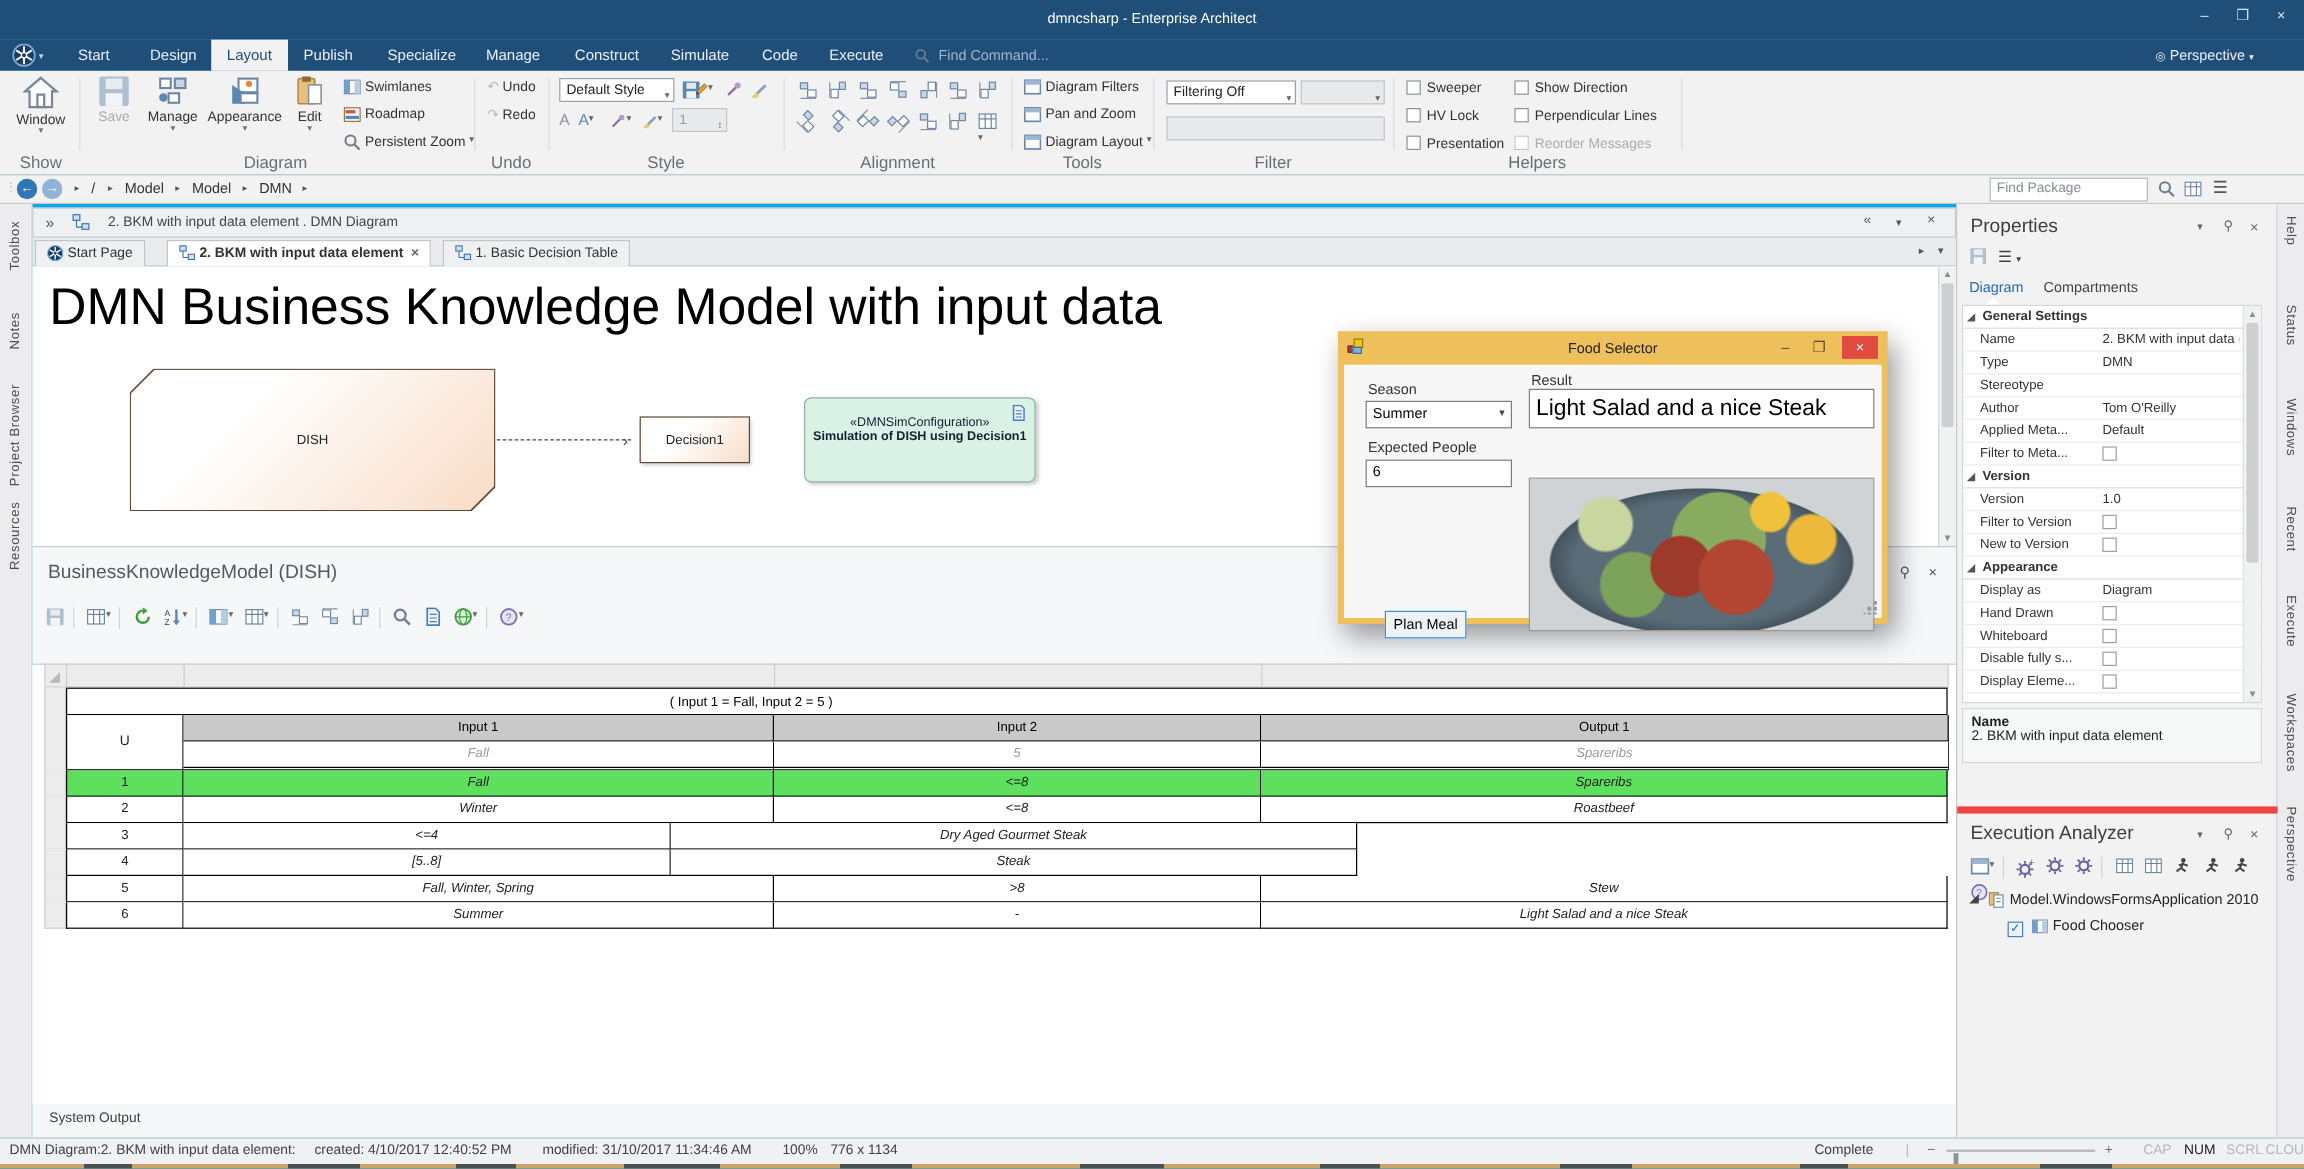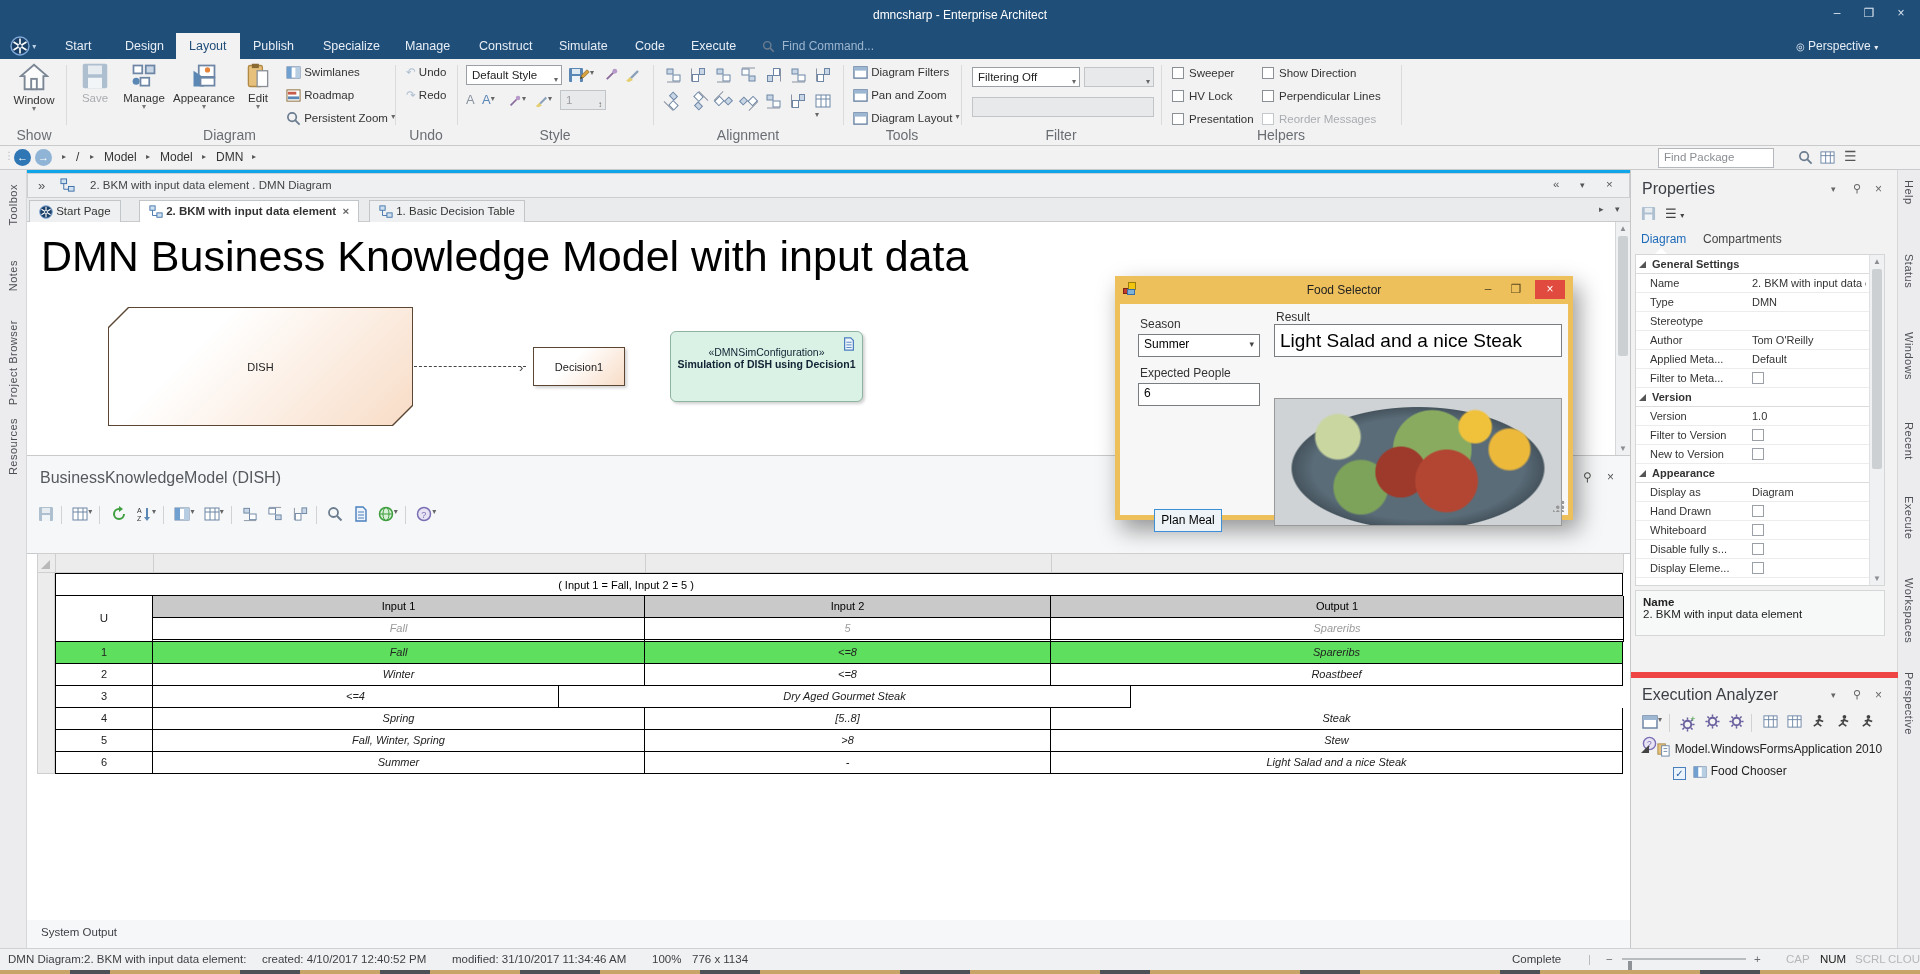--- a/index.html
+++ b/index.html
@@ -30,21 +30,21 @@
   .combo.disabled{background:#e8e9ea;color:#9a9da0;border-color:#c2c5c8;}
   .cbx{display:inline-block;width:12px;height:12px;border:1px solid #8b9096;background:#fff;vertical-align:-2px;margin-right:5px;}
   .chkrow{position:absolute;font-size:11.5px;color:#333;white-space:nowrap;}
   .chkrow.disabled{color:#a9acb0;}
   .alico{position:absolute;width:17px;height:16px;}
   
   .navbar{left:0;top:146px;width:1920px;height:24px;background:#f2f2f3;border-bottom:1px solid #c8cacc;}
   .navcirc{position:absolute;top:3px;width:17px;height:17px;border-radius:50%;color:#fff;text-align:center;line-height:16px;font-size:11px;}
   .crumb{position:absolute;top:4px;font-size:12px;color:#333;}
   .carr{position:absolute;top:6px;font-size:8px;color:#555;}
-  .findpkg{position:absolute;left:1658px;top:2px;width:116px;height:20px;background:#fff;border:1px solid #b4b8bc;
+  .findpkg{position:absolute;left:1658px;top:2px;width:132px;height:20px;background:#fff;border:1px solid #b4b8bc;
            font-size:11.5px;color:#8a8e93;padding:2px 5px;}
   
   .rail{background:#ececee;}
   .railitem{position:absolute;writing-mode:vertical-rl;font-size:11px;color:#4c4f54;letter-spacing:.5px;}
   .railitem.left{transform:rotate(180deg);}
   
   .caption{left:27px;top:173px;width:1603px;height:25px;background:#eef0f2;border:1px solid #ccced1;font-size:11.5px;color:#444;}
   .tabstrip{left:27px;top:198px;width:1603px;height:24px;background:#e9ebed;border-bottom:1px solid #c8cacc;}
   .dtab{position:absolute;top:2px;height:22px;line-height:20px;padding:0 9px;font-size:11.5px;color:#333;
         border:1px solid #c3c6c9;border-bottom:none;background:#eef0f1;}
@@ -692,21 +692,20 @@
         <div class="dcell val" style="width:406px">&lt;=8</div>
         <div class="dcell val" style="width:572px">Roastbeef</div>
       </div>
       <div class="drow" style="top:133px">
         <div class="dcell num" style="width:98px">3</div>
         <div class="dcell val" style="width:406px">&lt;=4</div>
         <div class="dcell val" style="width:572px">Dry Aged Gourmet Steak</div>
       </div>
       <div class="drow" style="top:155px">
         <div class="dcell num" style="width:98px">4</div>
-        <div class="dcell val" style="width:492px">Spring</div>
         <div class="dcell val" style="width:406px">[5..8]</div>
         <div class="dcell val" style="width:572px">Steak</div>
       </div>
       <div class="drow" style="top:177px">
         <div class="dcell num" style="width:98px">5</div>
         <div class="dcell val" style="width:492px">Fall, Winter, Spring</div>
         <div class="dcell val" style="width:406px">&gt;8</div>
         <div class="dcell val" style="width:572px">Stew</div>
       </div>
       <div class="drow" style="top:199px">

